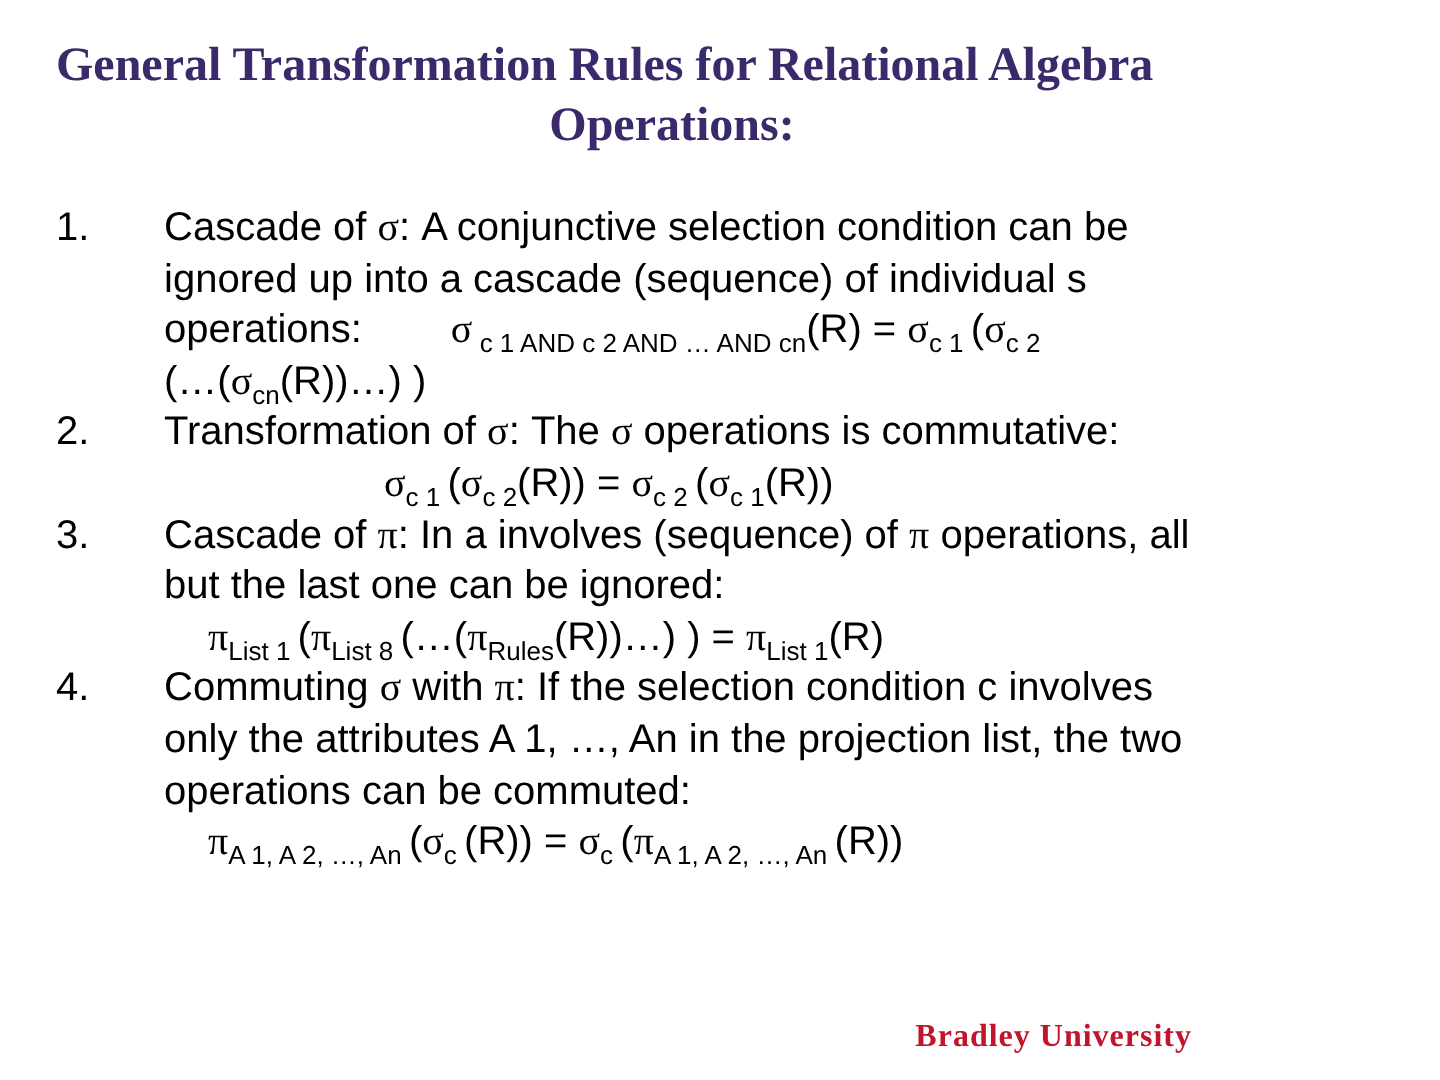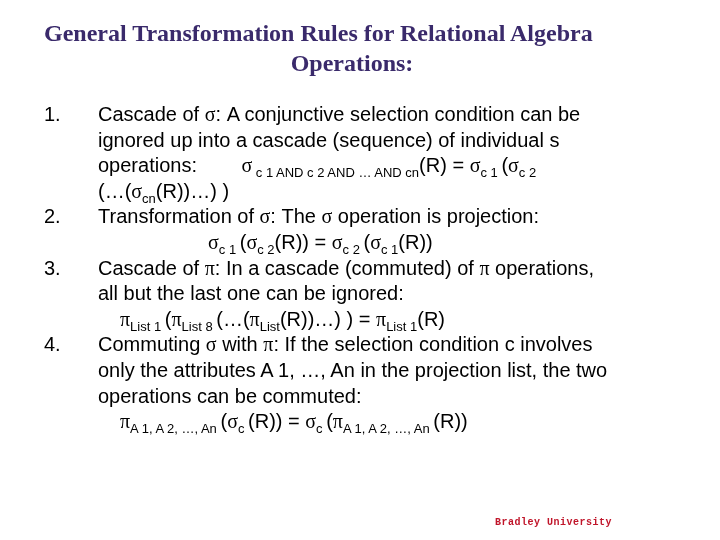--- a/index.html
+++ b/index.html
@@ -10,21 +10,20 @@
     background: #ffffff;
     font-family: "Times New Roman", Times, serif;
     color: #000;
   }
   .slide {
     box-sizing: border-box;
     width: 624px;
     height: 540px;
     padding: 18px 28px 0 28px;
     position: relative;
-    margin-left: 16px;
   }
   .title {
     color: #3a2a6b;
     font-size: 24px;
     font-weight: bold;
     line-height: 1.25;
     margin-bottom: 24px;
   }
   .title .indent {
     display: block;
@@ -66,24 +65,24 @@
   .sub-arial {
     font-family: Arial, Helvetica, sans-serif;
     font-size: 13px;
     vertical-align: sub;
     line-height: 0;
   }
   .footer {
     position: absolute;
     right: 28px;
     bottom: 12px;
-    font-family: Liberation Mono, monospace;
+    font-family: Liberation Serif, serif;
     font-weight: bold;
     color: #c0152a;
-    font-size: 10px;
+    font-size: 16px;
     letter-spacing: 0.5px;
   }
 </style>
 </head>
 <body>
 
 <div class="slide">
 
   <div class="title">
     <span>General Transformation Rules for Relational Algebra</span>
@@ -99,33 +98,33 @@
         &nbsp;&nbsp;&nbsp;&nbsp;&nbsp;&nbsp;
         <span class="sigma">σ</span><span class="sub-arial"> c 1 AND c 2 AND … AND cn</span><span>(R) = </span><span class="sigma">σ</span><span class="sub-arial">c 1 </span><span>(</span><span class="sigma">σ</span><span class="sub-arial">c 2</span>
         <br>
         <span>(…(</span><span class="sigma">σ</span><span class="sub-arial">cn</span><span>(R))…) )</span>
       </div>
     </div>
 
     <div class="item">
       <div class="num">2.</div>
       <div class="body">
-        <span>Transformation of </span><span class="sigma">σ</span><span>: The </span><span class="sigma">σ</span><span> operation is projection:</span>
+        <span>Transformation of </span><span class="sigma">σ</span><span>: The </span><span class="sigma">σ</span><span> operations is commutative:</span>
         <span class="formula-indent">
           <span class="sigma">σ</span><span class="sub-arial">c 1 </span><span>(</span><span class="sigma">σ</span><span class="sub-arial">c 2</span><span>(R)) = </span><span class="sigma">σ</span><span class="sub-arial">c 2 </span><span>(</span><span class="sigma">σ</span><span class="sub-arial">c 1</span><span>(R))</span>
         </span>
       </div>
     </div>
 
     <div class="item">
       <div class="num">3.</div>
       <div class="body">
-        <span>Cascade of </span><span class="pi">π</span><span>: In a cascade (commuted) of  </span><span class="pi">π</span><span> operations, all but the last one can be ignored:</span>
+        <span>Cascade of </span><span class="pi">π</span><span>: In a involves (sequence) of  </span><span class="pi">π</span><span> operations, all but the last one can be ignored:</span>
         <span class="formula-indent-sm">
-          <span class="pi">π</span><span class="sub-arial">List 1 </span><span>(</span><span class="pi">π</span><span class="sub-arial">List 8 </span><span>(…(</span><span class="pi">π</span><span class="sub-arial">List</span><span>(R))…) ) = </span><span class="pi">π</span><span class="sub-arial">List 1</span><span>(R)</span>
+          <span class="pi">π</span><span class="sub-arial">List 1 </span><span>(</span><span class="pi">π</span><span class="sub-arial">List 8 </span><span>(…(</span><span class="pi">π</span><span class="sub-arial">Rules</span><span>(R))…) ) = </span><span class="pi">π</span><span class="sub-arial">List 1</span><span>(R)</span>
         </span>
       </div>
     </div>
 
     <div class="item">
       <div class="num">4.</div>
       <div class="body">
         <span>Commuting </span><span class="sigma">σ</span><span> with </span><span class="pi">π</span><span>: If the selection condition c involves only the attributes A 1, …, An in the projection list, the two operations can be commuted:</span>
         <span class="formula-indent-sm">
           <span class="pi">π</span><span class="sub-arial">A 1, A 2, …, An </span><span>(</span><span class="sigma">σ</span><span class="sub-arial">c </span><span>(R)) = </span><span class="sigma">σ</span><span class="sub-arial">c </span><span>(</span><span class="pi">π</span><span class="sub-arial">A 1, A 2, …, An </span><span>(R))</span>

